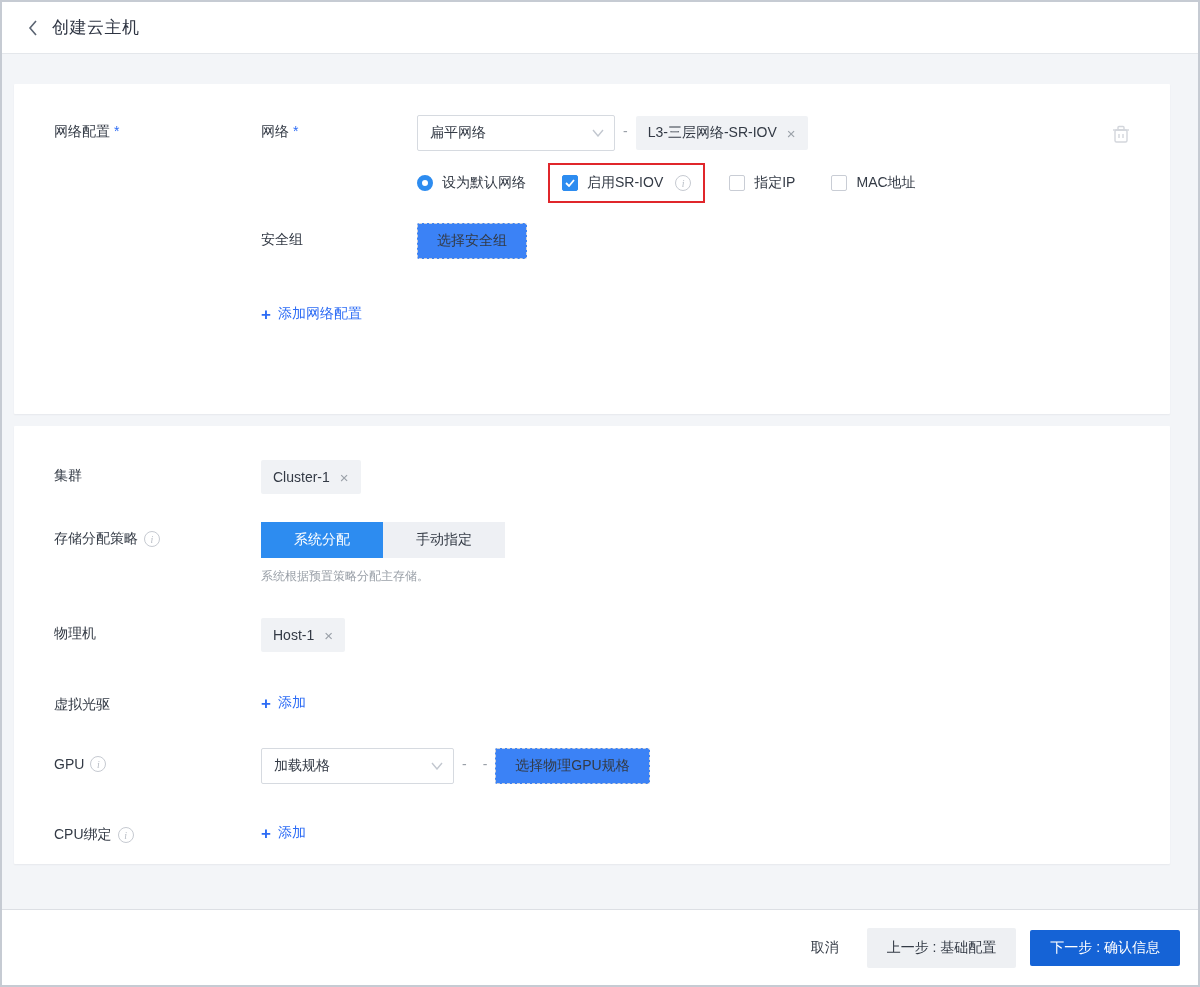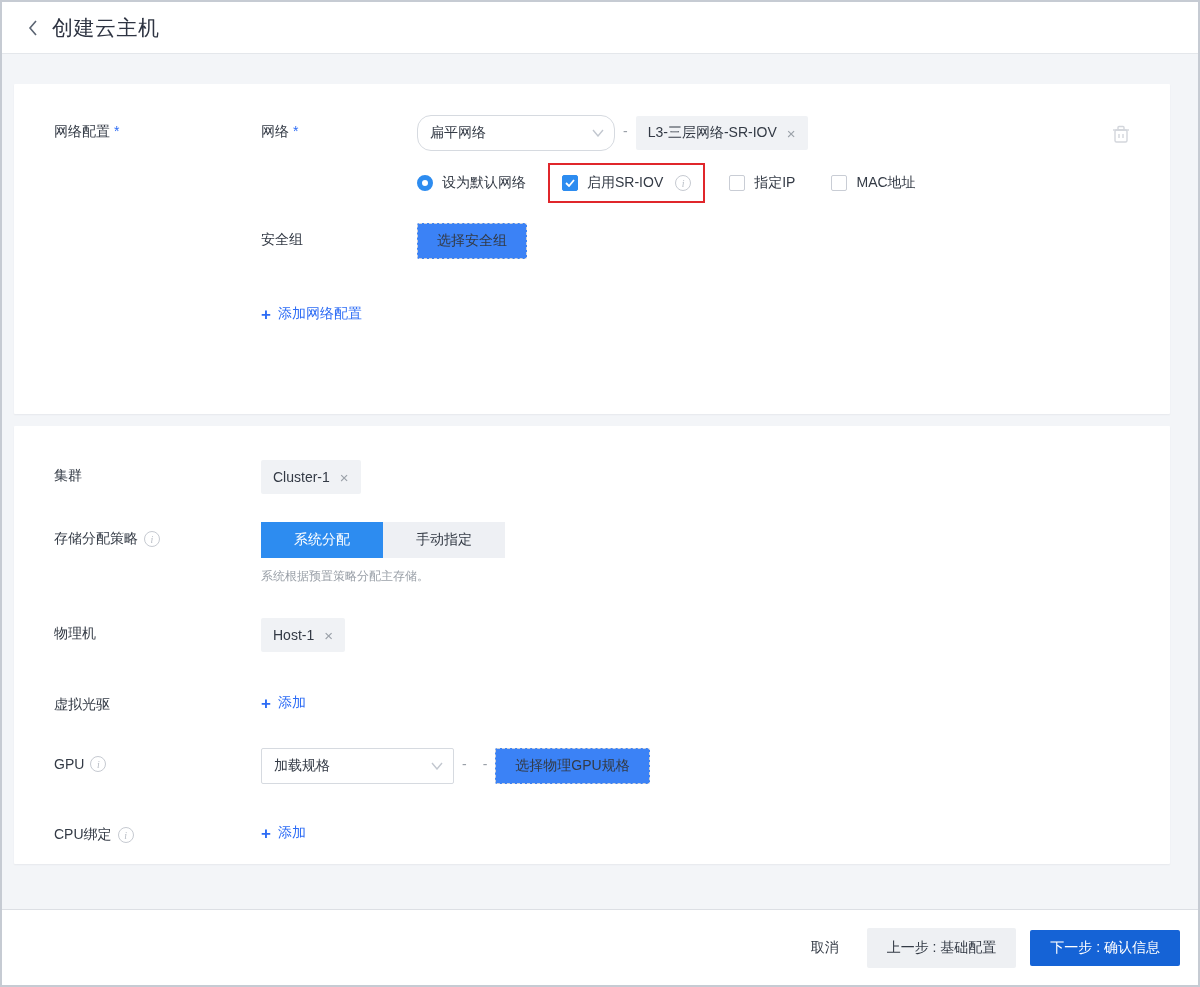--- a/index.html
+++ b/index.html
@@ -9,41 +9,41 @@
     width:1200px; height:987px; margin:0 auto;
     border:2px solid #c6cbd3; background:#f3f5f8;
     display:flex; flex-direction:column; overflow:hidden;
   }
   
   .topbar {
     height:52px; background:#fff; border-bottom:1px solid #e4e7eb;
     display:flex; align-items:center; padding:0 21px; flex:none;
   }
   .back-btn { width:20px; height:20px; display:flex; align-items:center; justify-content:center; cursor:pointer; color:#5b6472; }
-  .page-title { font-size:21px; color:#2e3442; margin-left:9px; letter-spacing:.5px; }
+  .page-title { font-size:17px; color:#2e3442; margin-left:9px; letter-spacing:.5px; }
   
   .panel {
     background:#fff; margin:0 28px 0 12px; border-radius:1px;
     box-shadow:0 1px 2px rgba(30,40,60,.06);
   }
   .panel-1 { margin-top:30px; height:330px; padding:31px 40px 0 40px; }
   .panel-2 { margin-top:12px; height:438px; padding:33px 40px 0 40px; }
   .row { display:flex; align-items:flex-start; }
   .col-label { width:207px; flex:none; padding-top:8px; font-size:14px; color:#333a45; }
   .col-sublabel { width:156px; flex:none; padding-top:8px; font-size:14px; color:#333a45; }
   .req { color:#2d6cf5; margin-left:4px; }
   .label-inline { display:flex; align-items:center; gap:6px; }
   
   .select {
     height:36px; background:#fff; border:1px solid #d6dae0; border-radius:2px;
     display:flex; align-items:center; padding:0 10px 0 12px; font-size:14px; color:#333a45;
     cursor:pointer;
   }
   .select .chev { margin-left:auto; color:#c2c7cf; display:flex; }
-  .sel-network { width:198px;border-radius:14px; }
+  .sel-network { width:198px; }
   .sel-gpu { width:193px; }
   .dash-sep { padding:8px 8px 0 8px; color:#9aa0a8; font-size:14px; }
   
   .tag {
     height:34px; background:#f0f2f5; border-radius:2px; display:inline-flex; align-items:center;
     padding:0 12px; font-size:14px; color:#333a45; margin-top:1px;
   }
   .tag .x { margin-left:10px; color:#9aa0a8; font-size:15px; cursor:pointer; line-height:1; }
   .trash { margin-left:auto; margin-top:9px; cursor:pointer; display:flex; }
   

